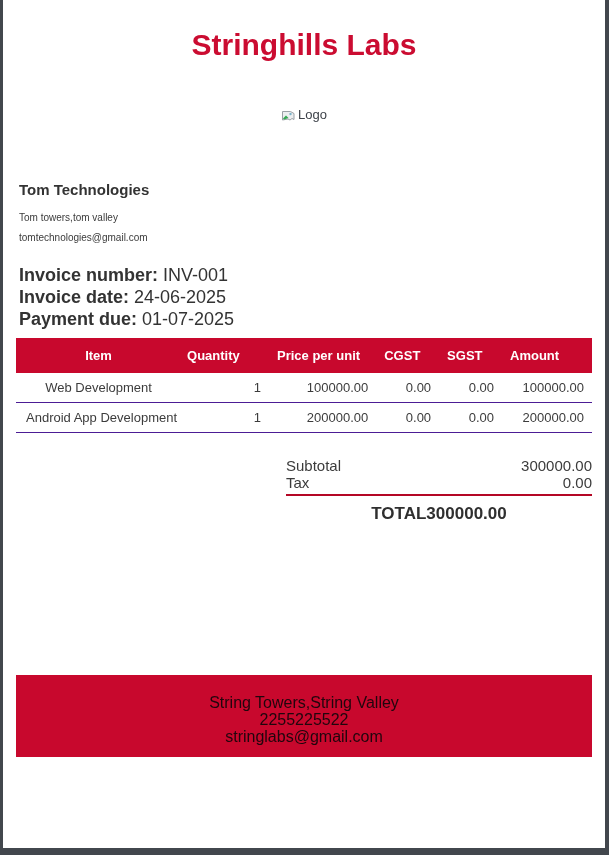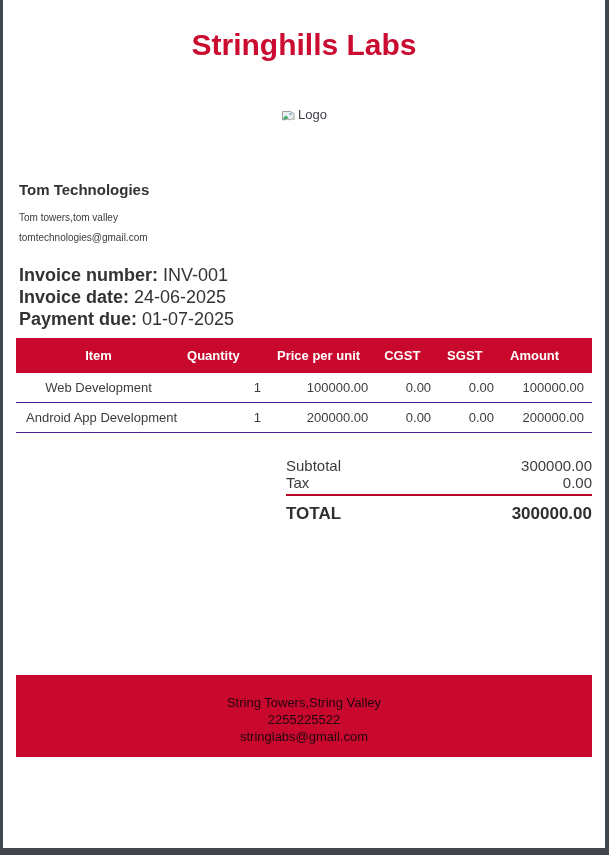--- a/index.html
+++ b/index.html
@@ -106,38 +106,38 @@
     font-size: 15px;
     line-height: 17px;
     color: #3c3c3c;
   }
   .total-rule {
     margin-top: 3px;
     border-bottom: 2px solid var(--rule-red, #b40725);
   }
   .grand-line {
     display: flex;
-    justify-content: space-between;
+    justify-content: center;
     padding-top: 8px;
     font-size: 17px;
     line-height: 19px;
     font-weight: bold;
     color: #2f2f2f;
   }
   
   .doc-footer {
     margin-top: 152px;
     box-sizing: border-box;
     height: 82px;
     background: var(--accent, #c8082d);
     text-align: center;
     padding-top: 19px;
   }
   .doc-footer div {
-    font-size: 13px;
+    font-size: 16px;
     line-height: 17px;
     color: #20060d;
   }
 </style>
 </head>
 <body style="background: rgb(66, 71, 77);">
 
 <div class="page">
 
   <h1 class="doc-title">Stringhills Labs</h1>

